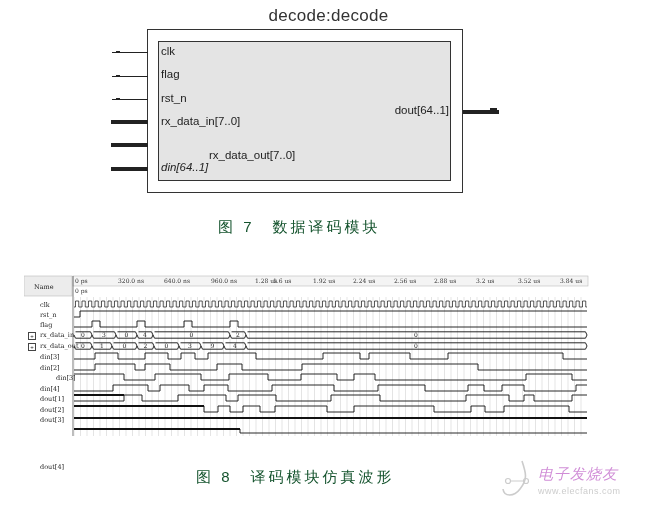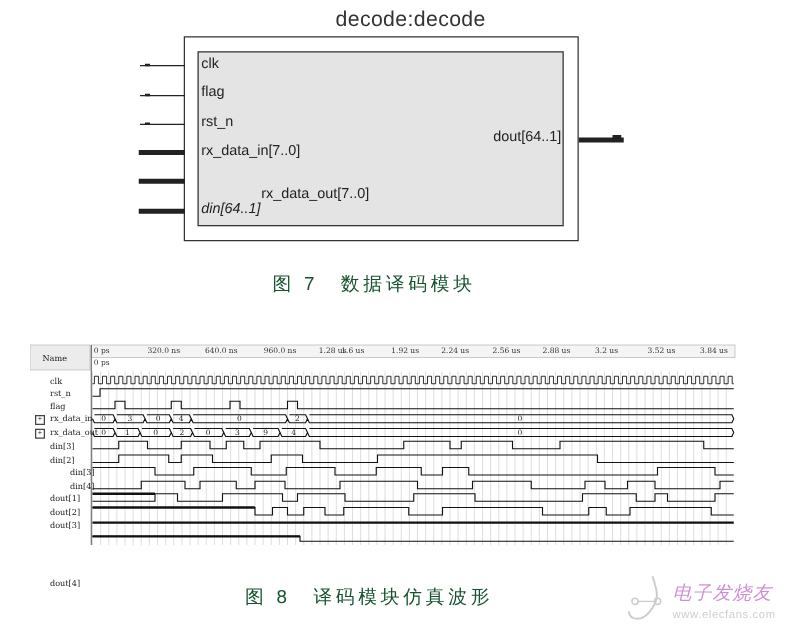--- a/index.html
+++ b/index.html
@@ -218,21 +218,21 @@
   <div class="abs sig-name" style="left:16px;top:28px;">clk</div>
   <div class="abs sig-name" style="left:16px;top:38px;">rst_n</div>
   <div class="abs sig-name" style="left:16px;top:48px;">flag</div>
   <div class="abs" style="left:4px;top:59px;width:6px;height:6px;border:0.8px solid #444;font-size:6px;line-height:6px;text-align:center;">+</div>
   <div class="abs sig-name" style="left:16px;top:58px;">rx_data_in</div>
   <div class="abs" style="left:4px;top:70px;width:6px;height:6px;border:0.8px solid #444;font-size:6px;line-height:6px;text-align:center;">+</div>
   <div class="abs sig-name" style="left:16px;top:69px;">rx_data_out</div>
   <div class="abs sig-name" style="left:16px;top:80px;">din[3]</div>
   <div class="abs sig-name" style="left:16px;top:91px;">din[2]</div>
   <div class="abs sig-name" style="left:16px;top:101px;margin-left:16px;">din[3]</div>
-  <div class="abs sig-name" style="left:16px;top:112px;margin-left:16px;">din[4]</div>
+  <div class="abs sig-name" style="left:16px;top:112px;">din[4]</div>
   <div class="abs sig-name" style="left:16px;top:122px;">dout[1]</div>
   <div class="abs sig-name" style="left:16px;top:133px;">dout[2]</div>
   <div class="abs sig-name" style="left:16px;top:143px;">dout[3]</div>
   <div class="abs sig-name" style="left:16px;top:154px;margin-top:36px;">dout[4]</div>
 </div>
 
 <div class="abs caption" style="left:196px;top:468px;">图 8　译码模块仿真波形</div>
 
 <div class="abs" id="watermark">
   <svg class="abs" style="left:0;top:4px;" width="36" height="44" viewBox="0 0 36 44">

